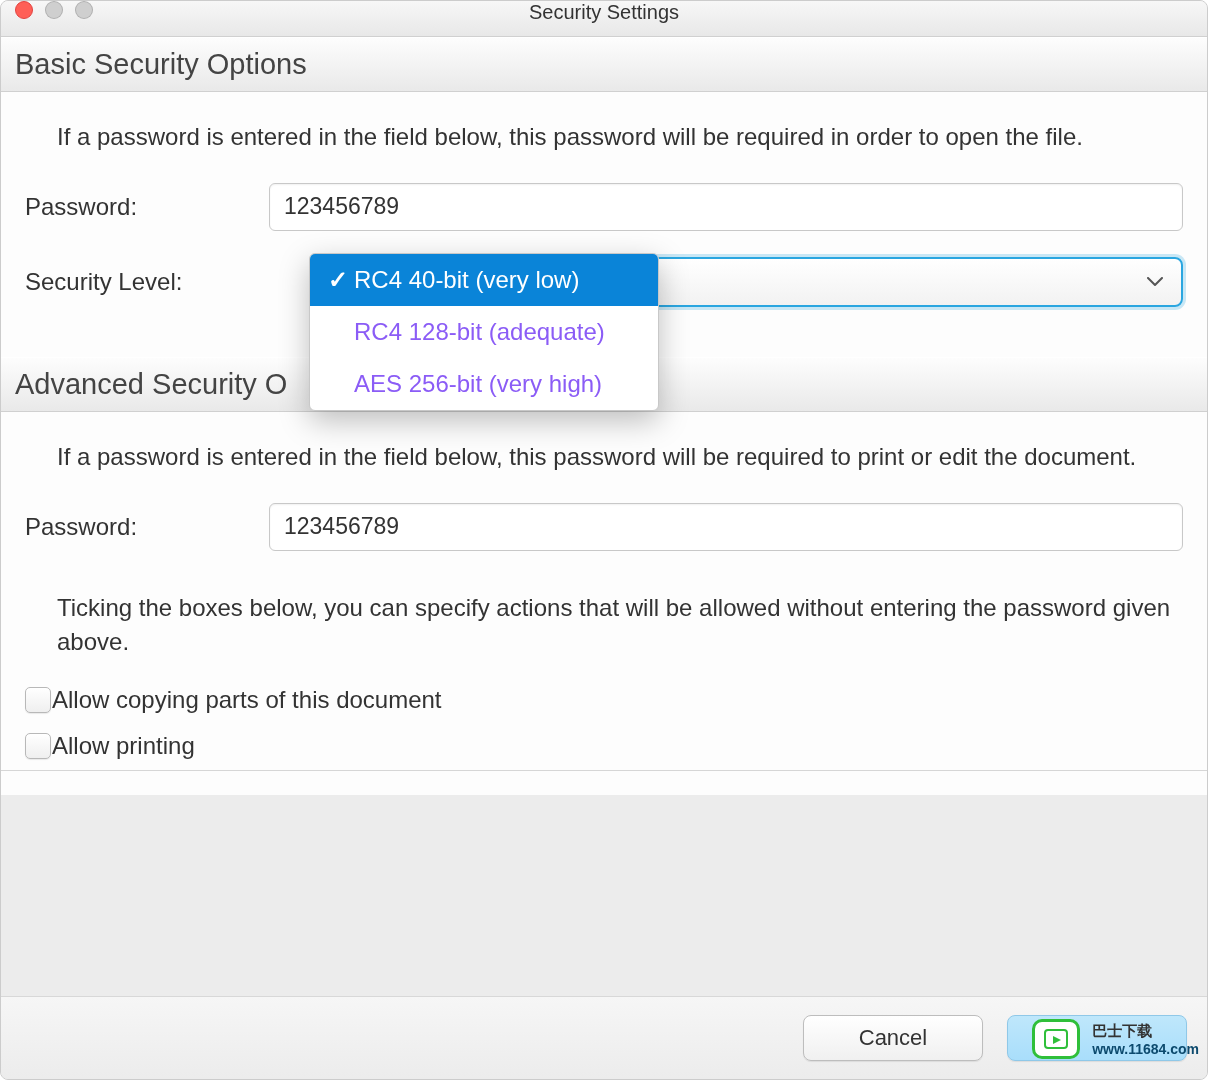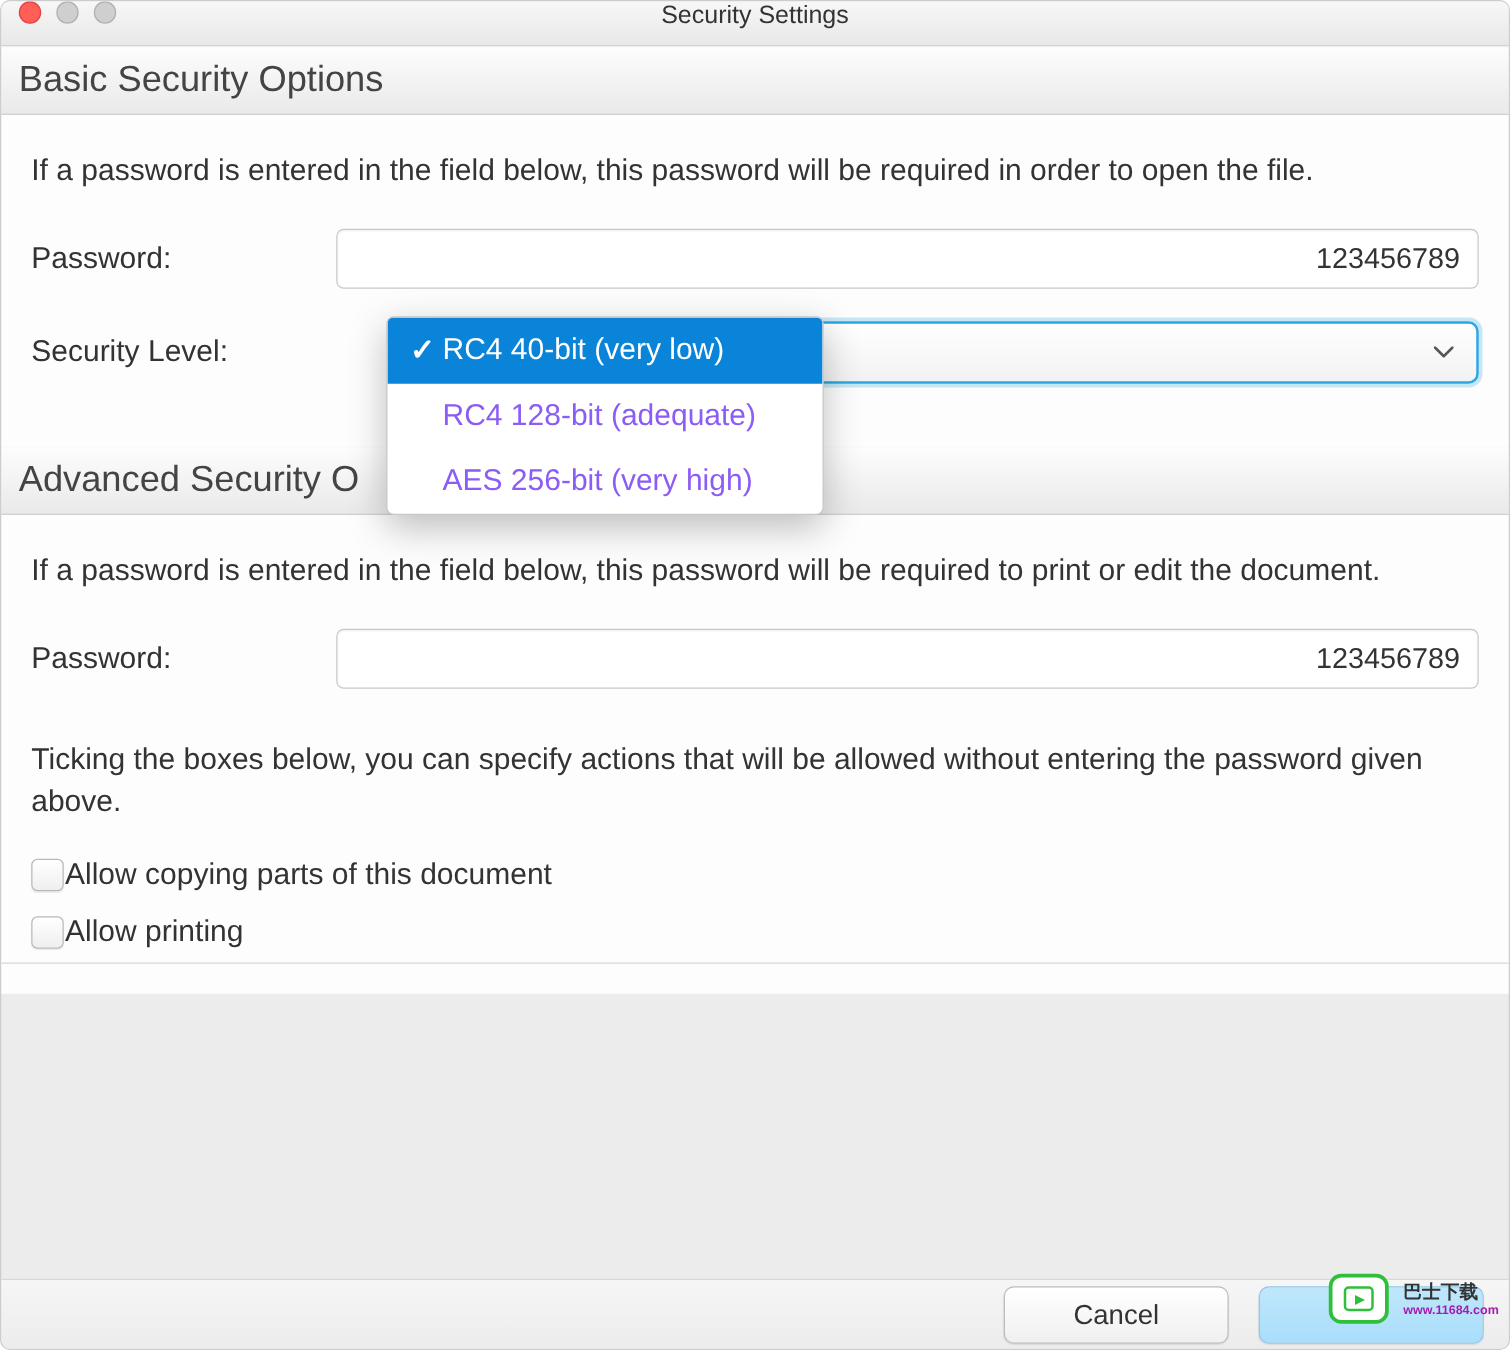--- a/index.html
+++ b/index.html
@@ -58,20 +58,21 @@
   }
   .section-body {
     background: #fdfdfd;
     padding: 28px 24px 24px 24px;
   }
   .desc {
     font-size: 24px;
     color: #333;
     line-height: 1.45;
     margin-bottom: 28px;
+    margin-left: 32px;
   }
   .form-row {
     display: flex;
     align-items: center;
     margin-bottom: 26px;
   }
   .form-label {
     width: 244px;
     font-size: 24px;
     color: #333;
@@ -79,21 +80,20 @@
   .text-input {
     flex: 1;
     height: 48px;
     border: 1px solid #c8c8c8;
     border-radius: 6px;
     background: #fff;
     padding: 0 14px;
     font-size: 23px;
     color: #333;
     box-shadow: inset 0 1px 2px rgba(0,0,0,0.06);
-    text-align: right;
   }
   .select-wrap {
     flex: 1;
     position: relative;
   }
   .select-control {
     height: 50px;
     border: 2px solid #2aa6e0;
     border-radius: 8px;
     background: linear-gradient(#ffffff, #f2f2f2);
@@ -147,21 +147,21 @@
     width: 26px; height: 26px;
     border: 1px solid #b8b8b8;
     border-radius: 5px;
     background: linear-gradient(#ffffff, #efefef);
     box-shadow: inset 0 1px 0 #fff, 0 1px 1px rgba(0,0,0,0.08);
   }
   .checkbox-label { font-size: 24px; color: #333; }
   .footer {
     position: absolute;
     left: 0; right: 0; bottom: 0;
-    height: 56px;
+    height: 83px;
     background: linear-gradient(#f6f6f6, #ececec);
     border-top: 1px solid #d8d8d8;
     display: flex;
     align-items: center;
     justify-content: flex-end;
     padding: 0 20px;
     gap: 24px;
   }
   .btn {
     min-width: 180px;
@@ -191,22 +191,22 @@
     pointer-events: none;
   }
   .wm-box {
     border: 3px solid #2fbf3a;
     border-radius: 10px;
     width: 48px; height: 40px;
     display: flex; align-items: center; justify-content: center;
     background: #fff;
   }
   .wm-text {
-    font-size: 10px;
-    color: #a21caf;
+    font-size: 14px;
+    color: #0c4a6e;
     font-weight: bold;
     white-space: nowrap;
   }
   .divider {
     height: 1px;
     background: #d6d6d6;
     margin: 10px -24px 0 -24px;
   }
 </style>
 </head>

